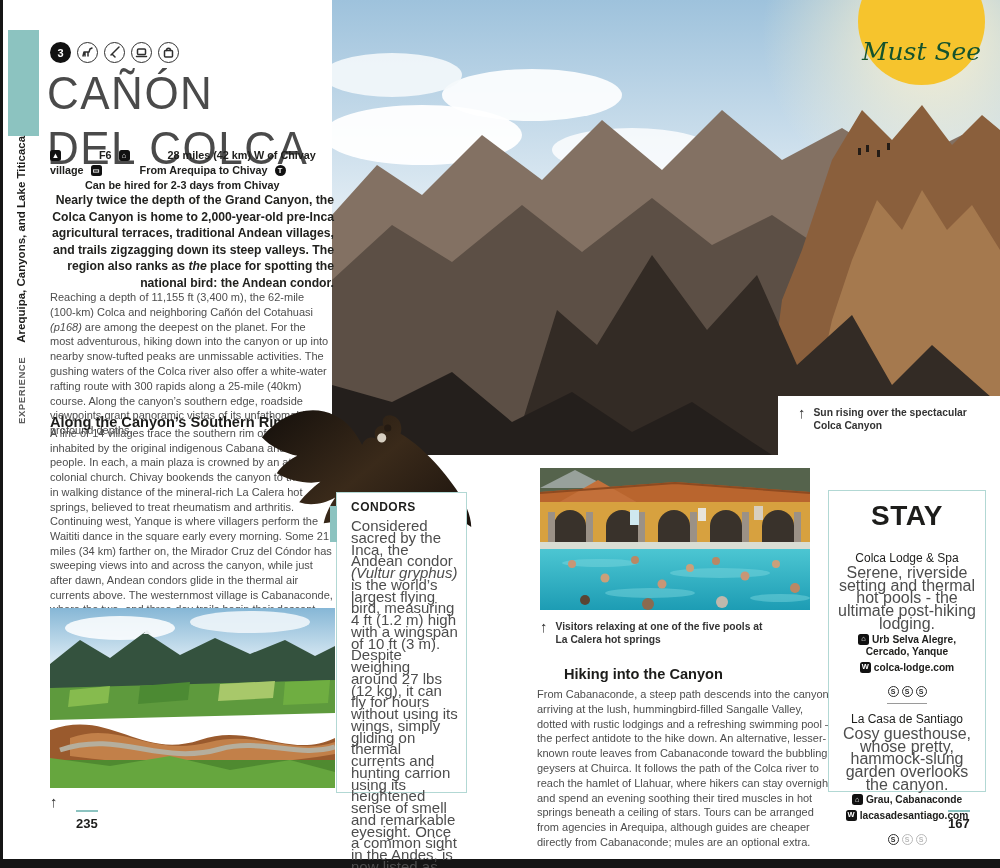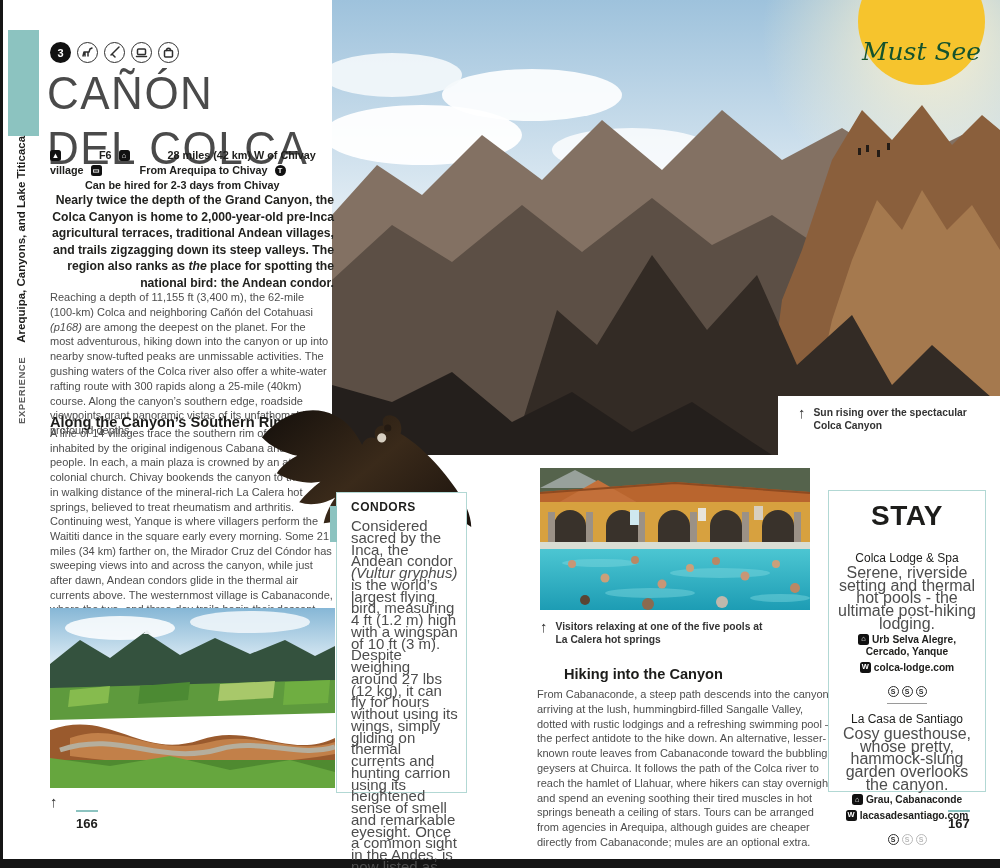--- a/index.html
+++ b/index.html
@@ -337,20 +337,20 @@
       <div class="stay-name">La Casa de Santiago</div>
       <div class="stay-desc">Cosy guesthouse, whose pretty, hammock-slung garden overlooks the canyon.</div>
       <div class="stay-addr"><span class="inf-ic sq"><span>⌂</span></span><span>Grau, Cabanaconde</span></div>
       <div class="stay-web"><span class="inf-ic sq"><span>W</span></span><span>lacasadesantiago.com</span></div>
       <div class="prices"><span class="pdot on">S</span><span class="pdot off">S</span><span class="pdot off">S</span></div>
     </div>
   </div>
 
   <div class="abs" id="pn-left">
     <div class="pline"></div>
-    <div class="pnum">166</div>
+    <div class="pnum">235</div>
   </div>
   <div class="abs" id="pn-right">
     <div class="pline"></div>
     <div class="pnum">167</div>
   </div>
 
 </div>
 
 </body></html>

